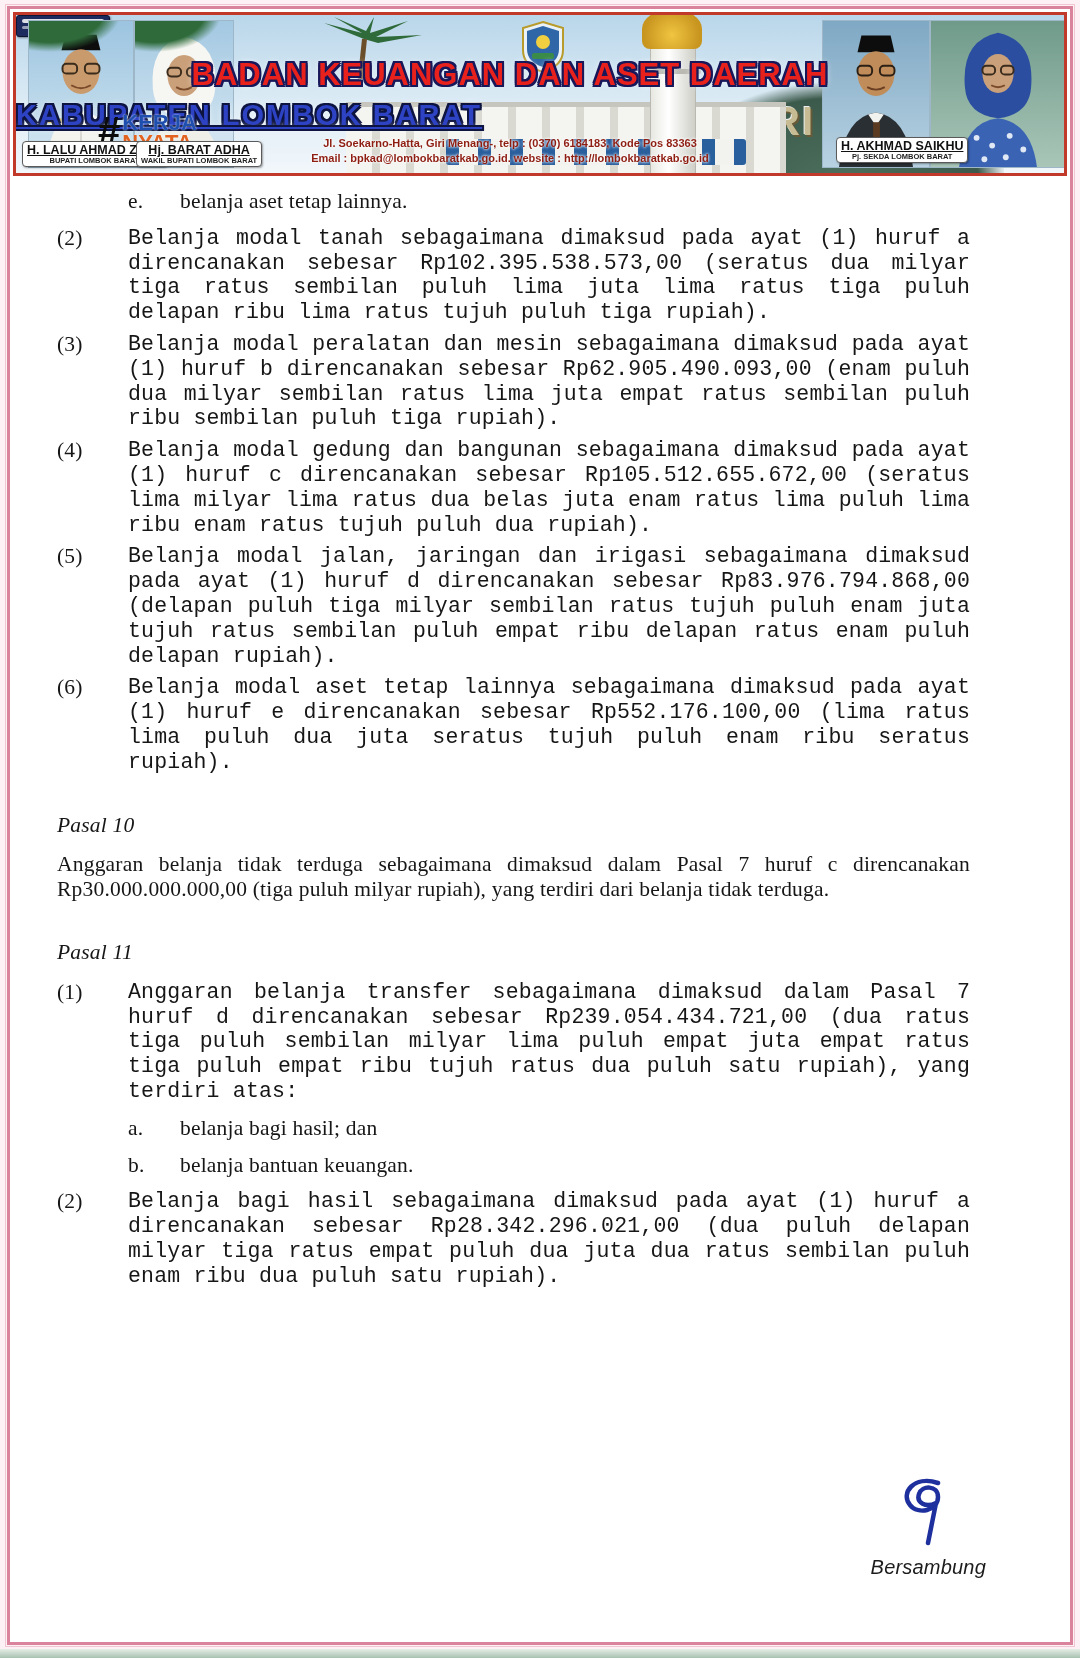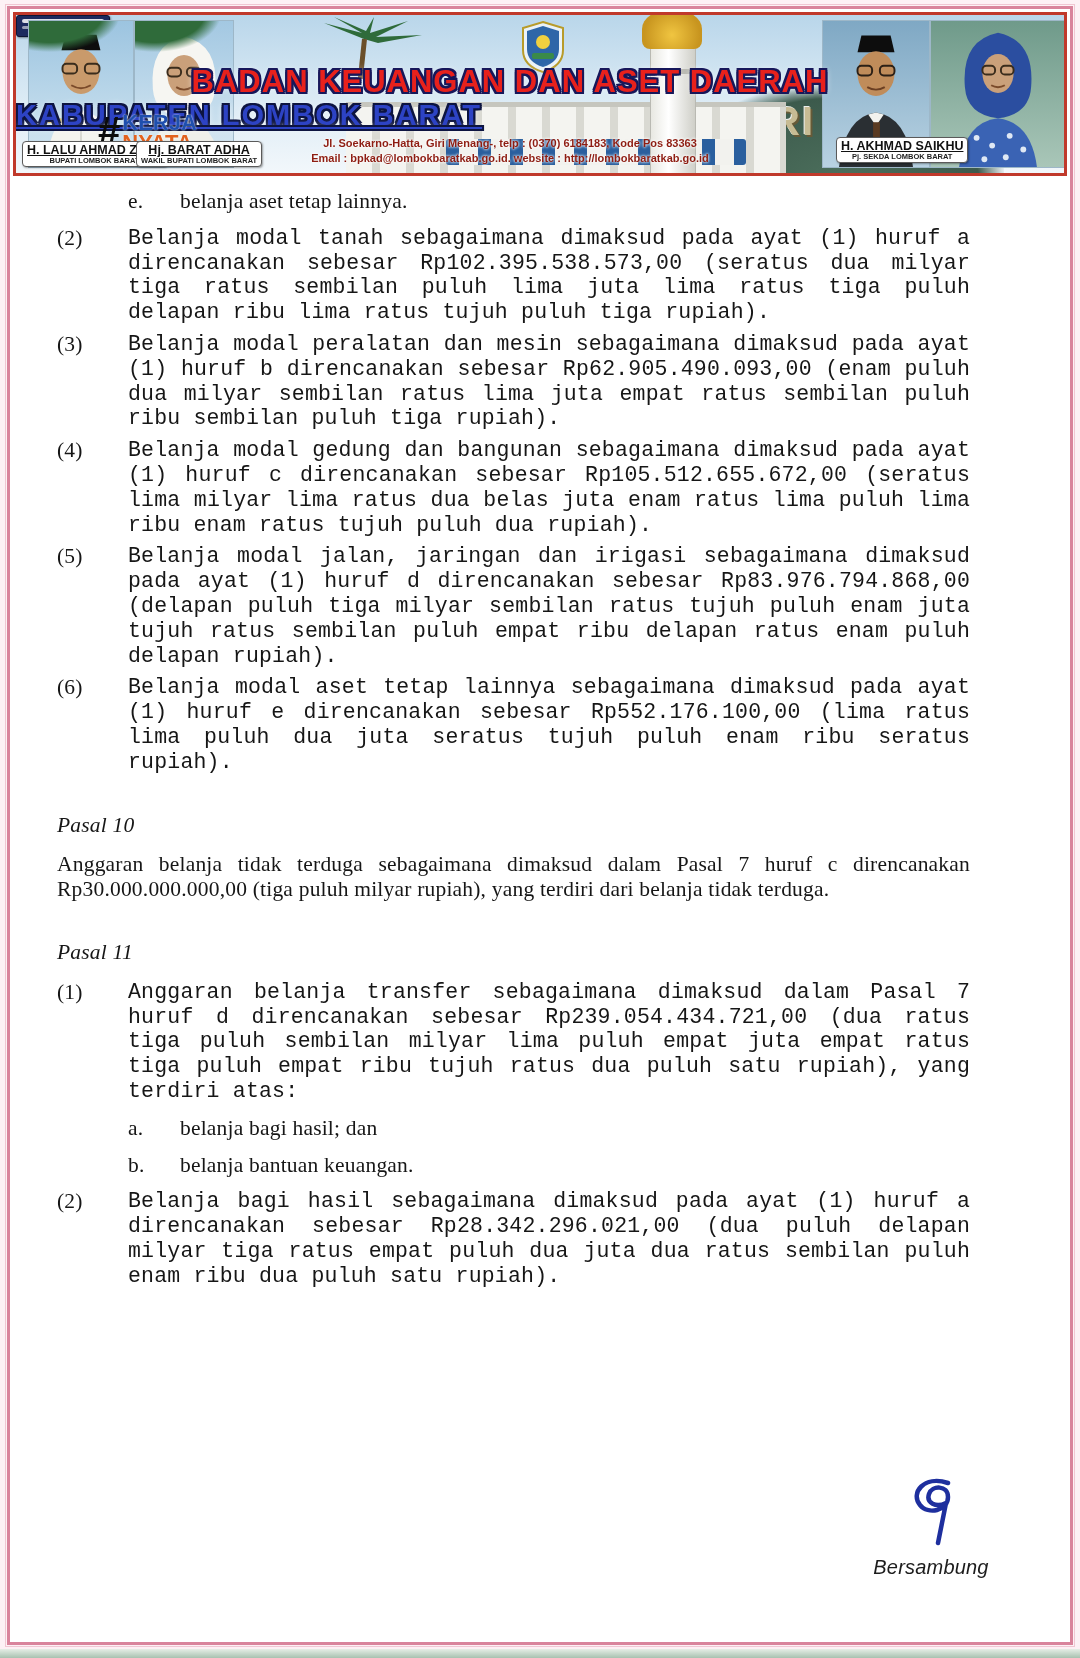--- a/index.html
+++ b/index.html
@@ -95,21 +95,20 @@
   .l4 i{display:block;height:4px;margin:3px 5px 2px;background:rgba(255,255,255,.85);border-radius:2px;}
   .l4 i+i{height:3px;background:rgba(255,255,255,.55);}
   
   .emblem{position:absolute;left:504px;top:5px;width:46px;height:54px;}
   
   .title1{
     position:absolute;left:0;right:60px;top:42px;text-align:center;
     font-size:31px;font-weight:800;letter-spacing:1px;color:#e8211c;white-space:nowrap;
     text-shadow:-2px -2px 0 #17175a,2px -2px 0 #17175a,-2px 2px 0 #17175a,2px 2px 0 #17175a,
       -2px 0 0 #17175a,2px 0 0 #17175a,0 -2px 0 #17175a,0 2px 0 #17175a,0 0 7px rgba(255,255,255,.95);
-    margin-top:7px;
   }
   .title2{
     position:absolute;left:0;right:60px;top:84px;text-align:left;
     font-size:29px;font-weight:800;letter-spacing:2px;color:#2d43c4;white-space:nowrap;
     text-shadow:-2px -2px 0 #0d1440,2px -2px 0 #0d1440,-2px 2px 0 #0d1440,2px 2px 0 #0d1440,
       -2px 0 0 #0d1440,2px 0 0 #0d1440,0 -2px 0 #0d1440,0 2px 0 #0d1440,0 0 7px rgba(255,255,255,.95);
     text-decoration:underline;
   }
   .addr{
     position:absolute;left:0;right:60px;text-align:center;
@@ -132,21 +131,21 @@
   }
   .blk{margin-bottom:7px;}
   .ni{display:flex;}
   .ni .mk{flex:0 0 71px;}
   .ni .tx{flex:1;text-align:justify;font-family:Liberation Mono, monospace;}
   .li{display:flex;margin-left:71px;margin-top:12px;margin-bottom:12px;}
   .li .mk{flex:0 0 52px;}
   .li .tx{flex:1;}
   .hd{margin:38px 0 15px;width:660px;font-style:italic;}
   .pp{text-align:justify;}
-  .sig{position:absolute;right:74px;top:1300px;width:130px;text-align:center;}
+  .sig{position:absolute;right:84px;top:1300px;width:130px;text-align:right;}
   .sig svg{display:block;margin:0 auto 4px;}
   .bersambung{
     font-family:"Liberation Sans", sans-serif;
     font-style:italic;font-size:20px;color:#1c1c1c;white-space:nowrap;
   }
 </style>
 </head>
 <body>
 
 <div class="page">

